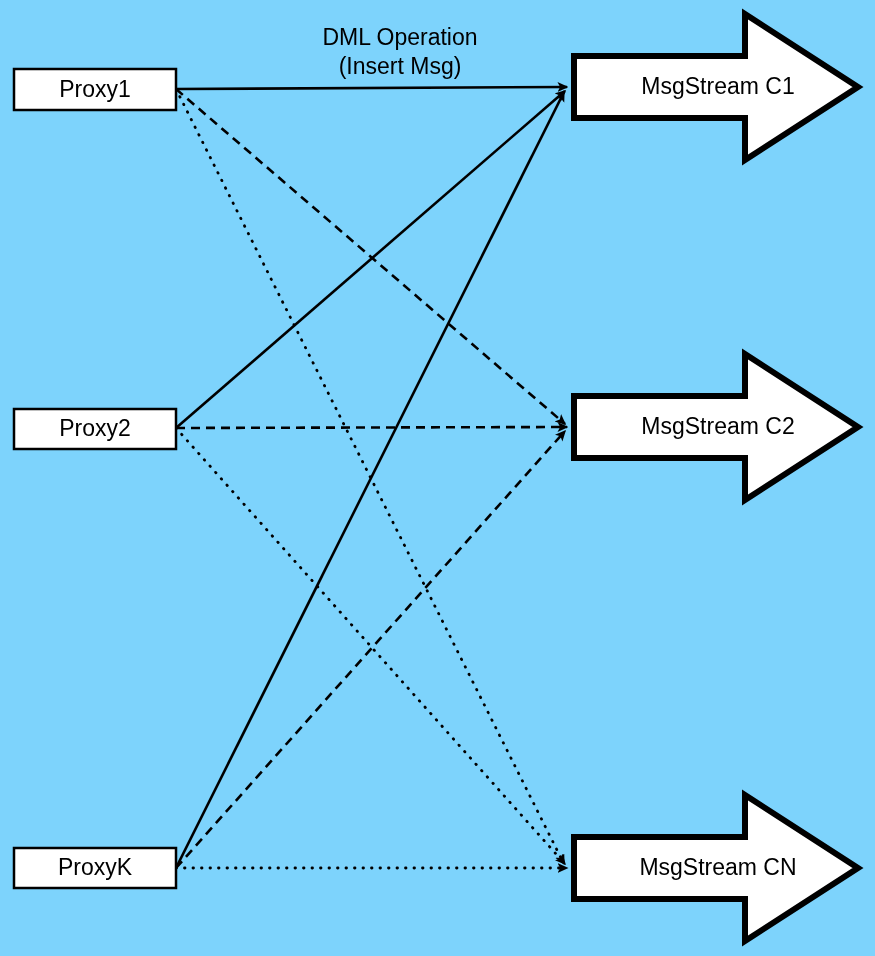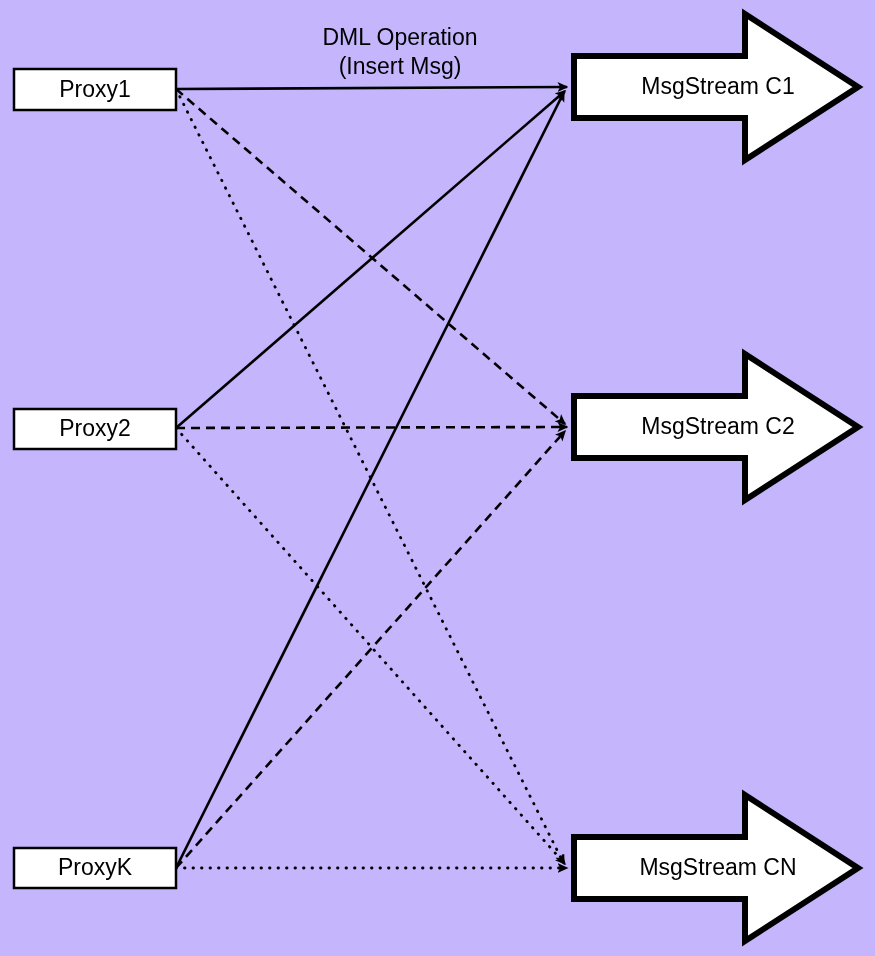--- a/index.html
+++ b/index.html
@@ -7,21 +7,21 @@
     padding: 0;
     background: #ffffff;
   }
   body {
     font-family: "Liberation Sans", sans-serif;
   }
   #diagram-root {
     position: relative;
     width: 875px;
     height: 956px;
-    background: #c4b5fd;
+    background: #7dd3fc;
     overflow: hidden;
   }
   #diagram-svg {
     position: absolute;
     top: 0;
     left: 0;
     width: 875px;
     height: 956px;
   }
   .proxy-box-rect {

